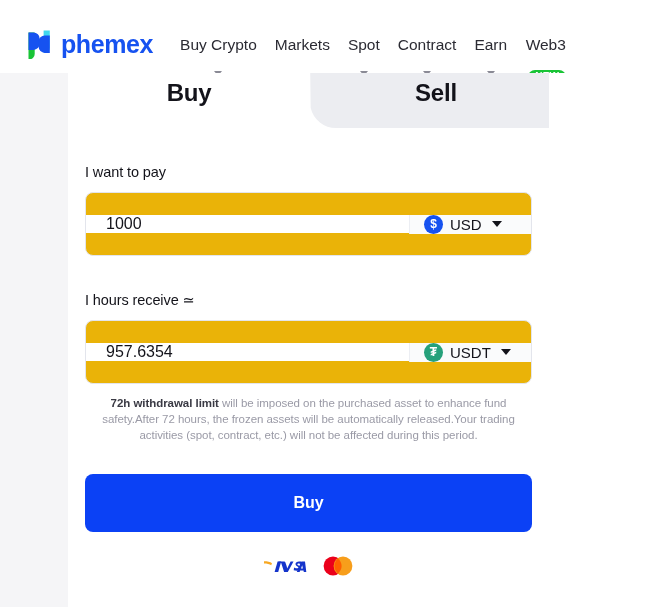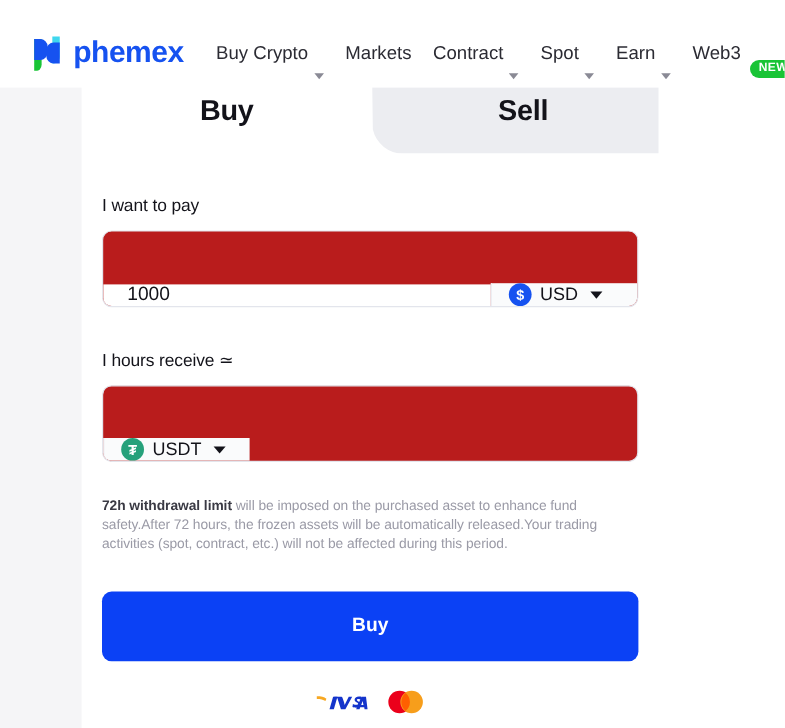--- a/index.html
+++ b/index.html
@@ -56,29 +56,30 @@
 
   .nav {
     display: flex;
     align-items: center;
     flex: none;
     white-space: nowrap;
   }
 
   .nav-item {
     display: flex;
-    align-items: flex-end;
+    align-items: center;
     gap: 5px;
     font-size: 15.5px;
     color: #2b2b33;
     padding: 0 9px;
     height: 40px;
     line-height: 40px;
     cursor: pointer;
     white-space: nowrap;
+    flex-direction: column;
   }
 
   .caret {
     display: inline-block;
     width: 0; height: 0;
     border-left: 4.5px solid transparent;
     border-right: 4.5px solid transparent;
     border-top: 5.5px solid #8a8a95;
     position: relative;
     top: 1px;
@@ -158,22 +159,22 @@
     margin-top: 36px;
     margin-bottom: 12px;
     letter-spacing: -0.1px;
   }
 
   .input-row {
     height: 64px;
     border: 1px solid #e3e5ec;
     border-radius: 8px;
     display: flex;
-    align-items: flex-end;
-    background: #b91c1c;
+    align-items: center;
+    background: #eab308;
     overflow: hidden;
   }
 
   .input-value {
     flex: 1 1 auto;
     display: flex;
     align-items: center;
     padding-left: 20px;
     font-size: 16px;
     color: #13131a;
@@ -218,25 +219,26 @@
     width: 0; height: 0;
     border-left: 5px solid transparent;
     border-right: 5px solid transparent;
     border-top: 6px solid #13131a;
     margin-left: 3px;
     flex: none;
   }
 
   
   .notice {
-    margin-top: 29px;
+    margin-top: 11px;
     font-size: 11.5px;
     line-height: 16px;
     color: #9a9aa6;
     letter-spacing: -0.05px;
+    text-align: center;
   }
   .notice b {
     color: #3a3a44;
     font-weight: bold;
   }
 
   
   .buy-button {
     margin-top: 31px;
     height: 58px;
@@ -285,26 +287,26 @@
     <div class="nav-item">
       <span>Buy Crypto</span>
       <span class="caret"></span>
     </div>
 
     <div class="nav-item">
       <span>Markets</span>
     </div>
 
     <div class="nav-item">
+      <span>Spot</span>
+      <span class="caret"></span>
+    </div>
+
+    <div class="nav-item">
       <span>Contract</span>
-      <span class="caret"></span>
-    </div>
-
-    <div class="nav-item">
-      <span>Spot</span>
       <span class="caret"></span>
     </div>
 
     <div class="nav-item">
       <span>Earn</span>
       <span class="caret"></span>
     </div>
 
     <div class="nav-item">
       <span>Web3</span>
@@ -336,20 +338,21 @@
         <div class="currency-select">
           <span class="coin-icon coin-usd">$</span>
           <span class="currency-code">USD</span>
           <span class="sel-caret"></span>
         </div>
       </div>
 
       <div class="field-label">I hours receive ≃</div>
 
       <div class="input-row">
+        <div class="input-value">957.6354</div>
         <div class="currency-select">
           <span class="coin-icon coin-usdt">₮</span>
           <span class="currency-code">USDT</span>
           <span class="sel-caret"></span>
         </div>
       </div>
 
       <div class="notice">
         <b>72h withdrawal limit</b><span> will be imposed on the purchased asset to enhance fund safety.After 72 hours, the frozen assets will be automatically released.Your trading activities (spot, contract, etc.) will not be affected during this period.</span>
       </div>

